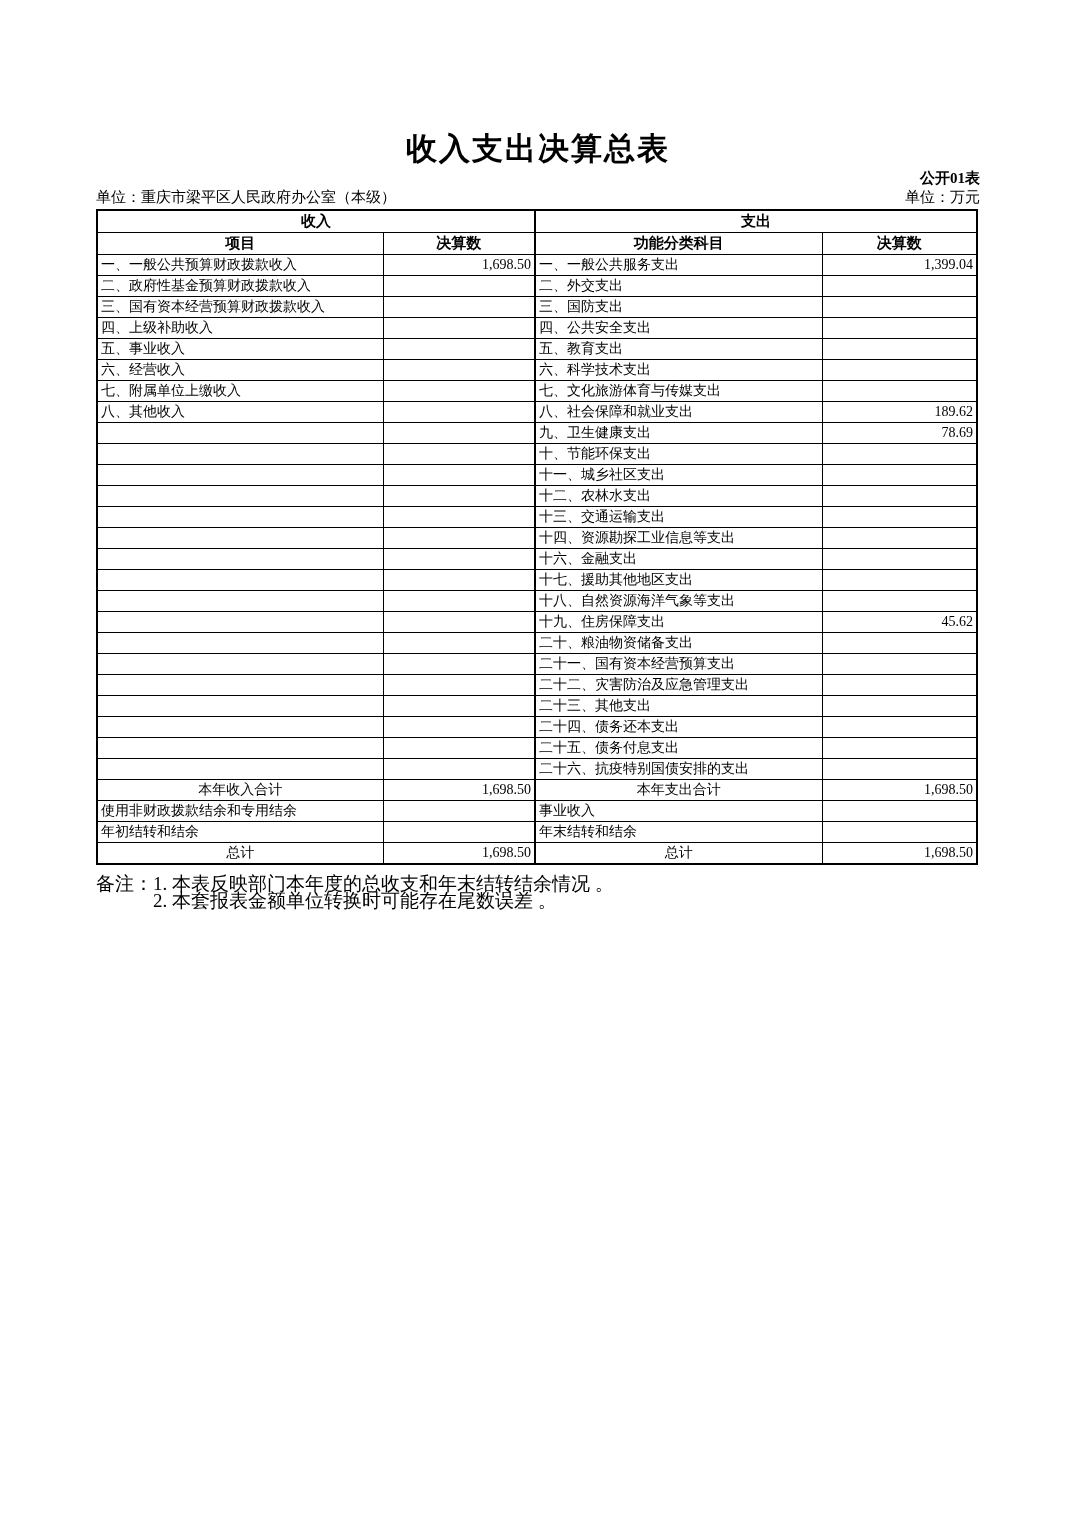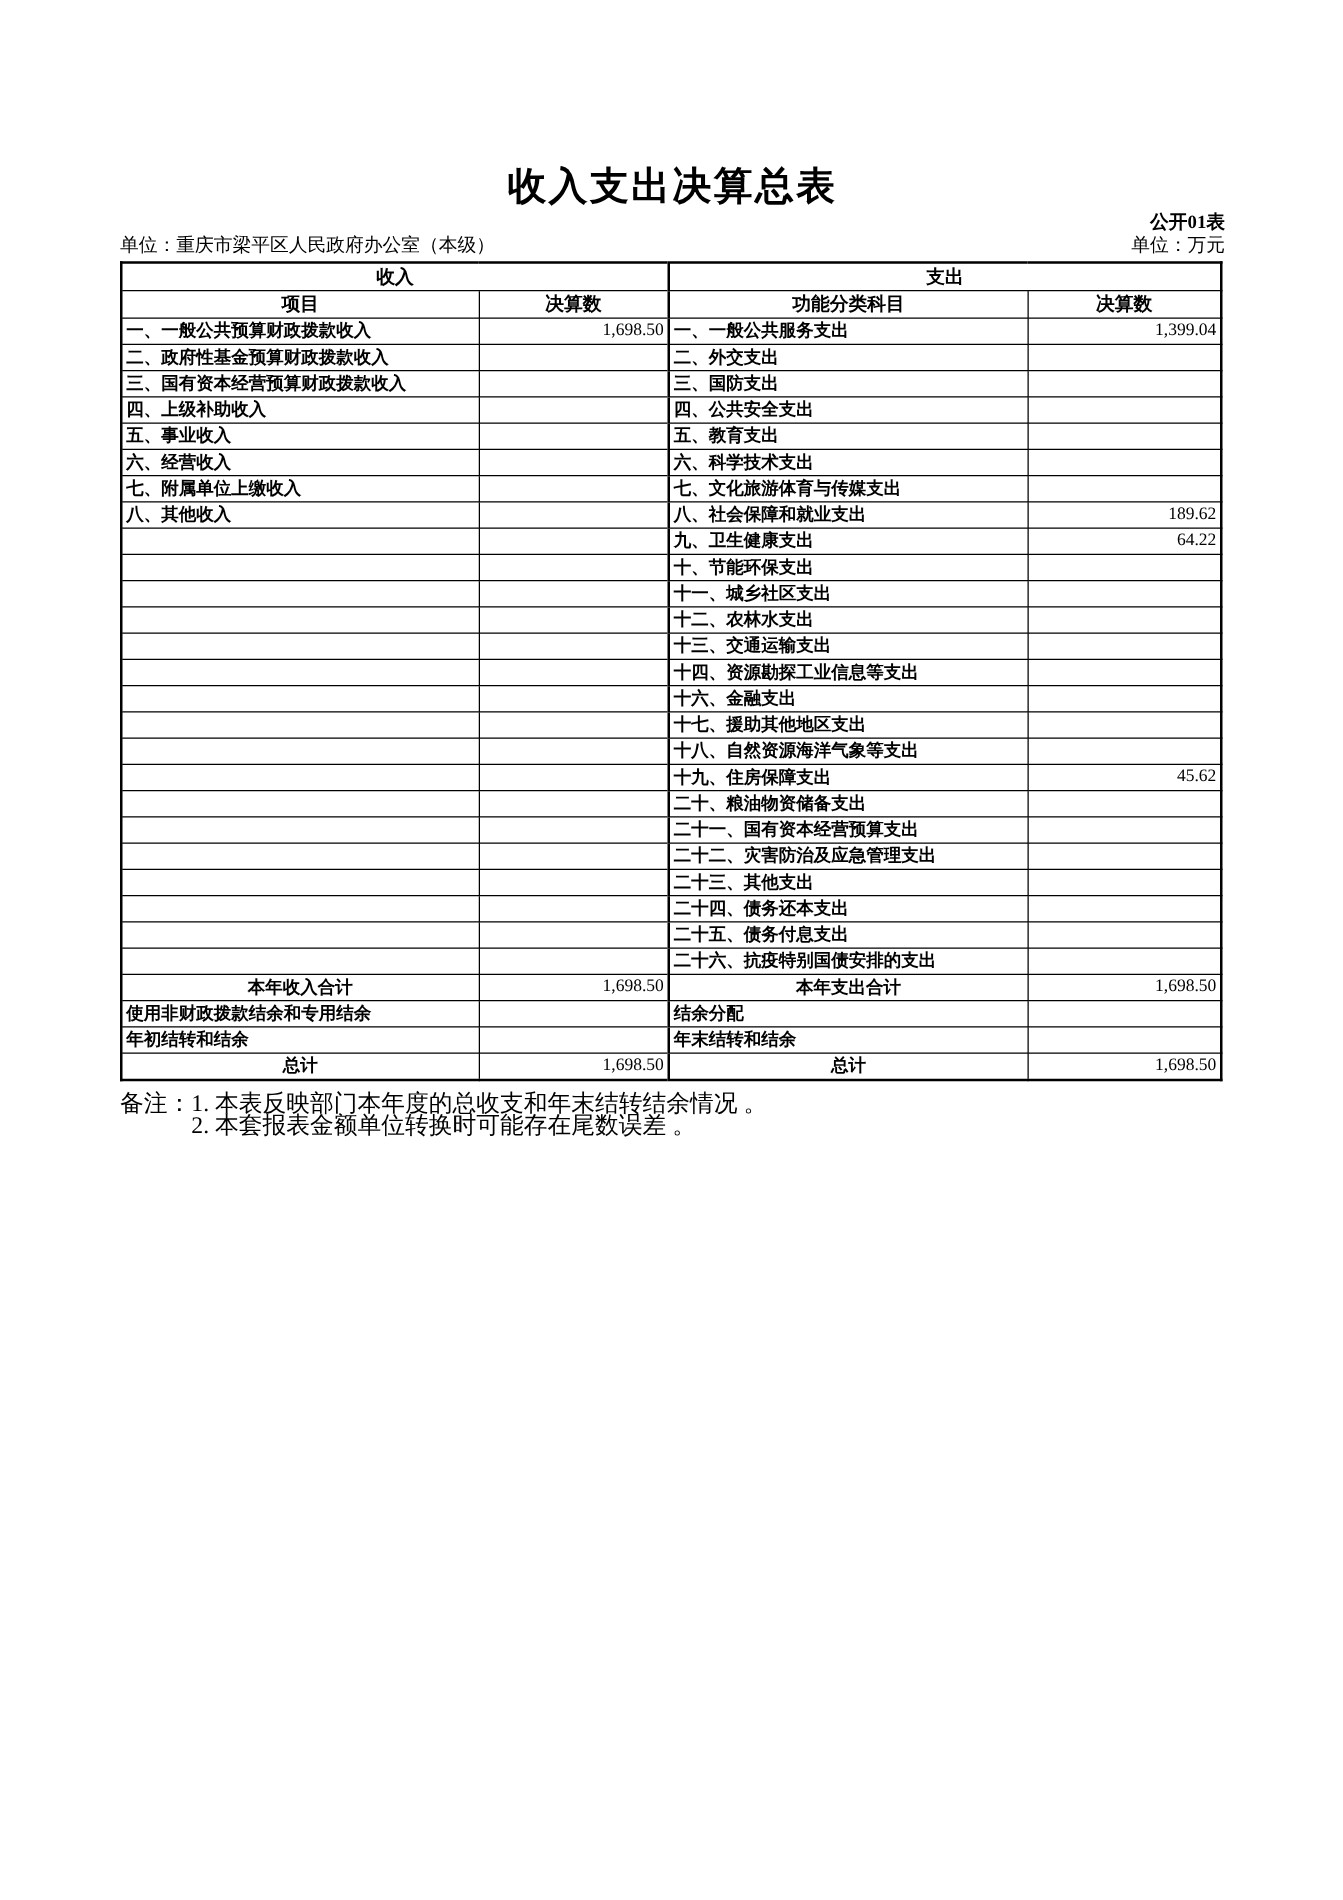--- a/index.html
+++ b/index.html
@@ -59,21 +59,21 @@
     height: 21px;
     font-size: 15px;
     font-weight: bold;
     text-align: center;
   }
   table.fin td {
     height: 20px;
     font-size: 14px;
   }
   td.lbl {
-    font-weight: bold;
+    font-weight: normal;
     text-align: left;
   }
   td.lbl.center {
     text-align: center;
   }
   td.val {
     text-align: right;
     font-weight: normal;
   }
   .sec-divider {
@@ -172,21 +172,21 @@
         <tr>
           <td class="lbl">八、其他收入</td>
           <td class="val sec-divider"></td>
           <td class="lbl">八、社会保障和就业支出</td>
           <td class="val">189.62</td>
         </tr>
         <tr>
           <td class="lbl"></td>
           <td class="val sec-divider"></td>
           <td class="lbl">九、卫生健康支出</td>
-          <td class="val">64.22</td>
+          <td class="val">78.69</td>
         </tr>
         <tr>
           <td class="lbl"></td>
           <td class="val sec-divider"></td>
           <td class="lbl">十、节能环保支出</td>
           <td class="val"></td>
         </tr>
         <tr>
           <td class="lbl"></td>
           <td class="val sec-divider"></td>
@@ -279,21 +279,21 @@
         </tr>
         <tr>
           <td class="lbl center">本年收入合计</td>
           <td class="val sec-divider">1,698.50</td>
           <td class="lbl center">本年支出合计</td>
           <td class="val">1,698.50</td>
         </tr>
         <tr>
           <td class="lbl">使用非财政拨款结余和专用结余</td>
           <td class="val sec-divider"></td>
-          <td class="lbl">结余分配</td>
+          <td class="lbl">事业收入</td>
           <td class="val"></td>
         </tr>
         <tr>
           <td class="lbl">年初结转和结余</td>
           <td class="val sec-divider"></td>
           <td class="lbl">年末结转和结余</td>
           <td class="val"></td>
         </tr>
         <tr>
           <td class="lbl center">总计</td>

